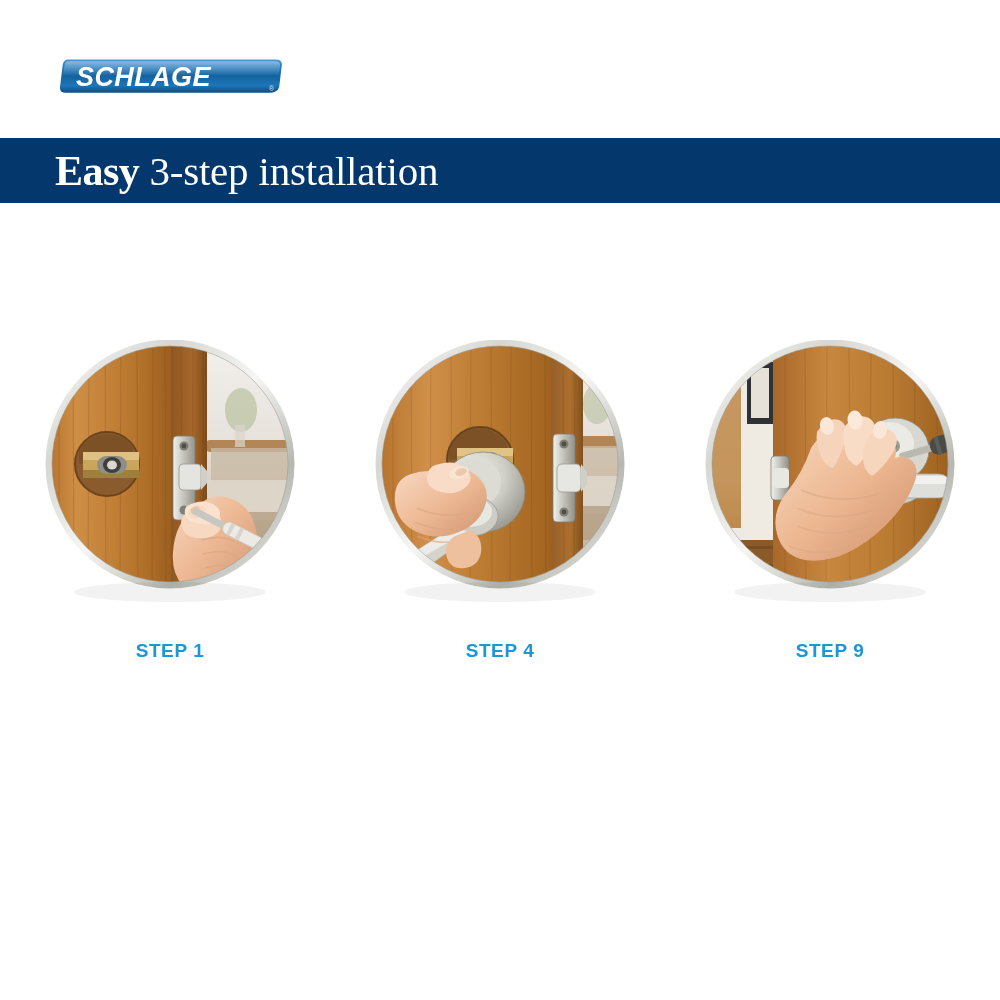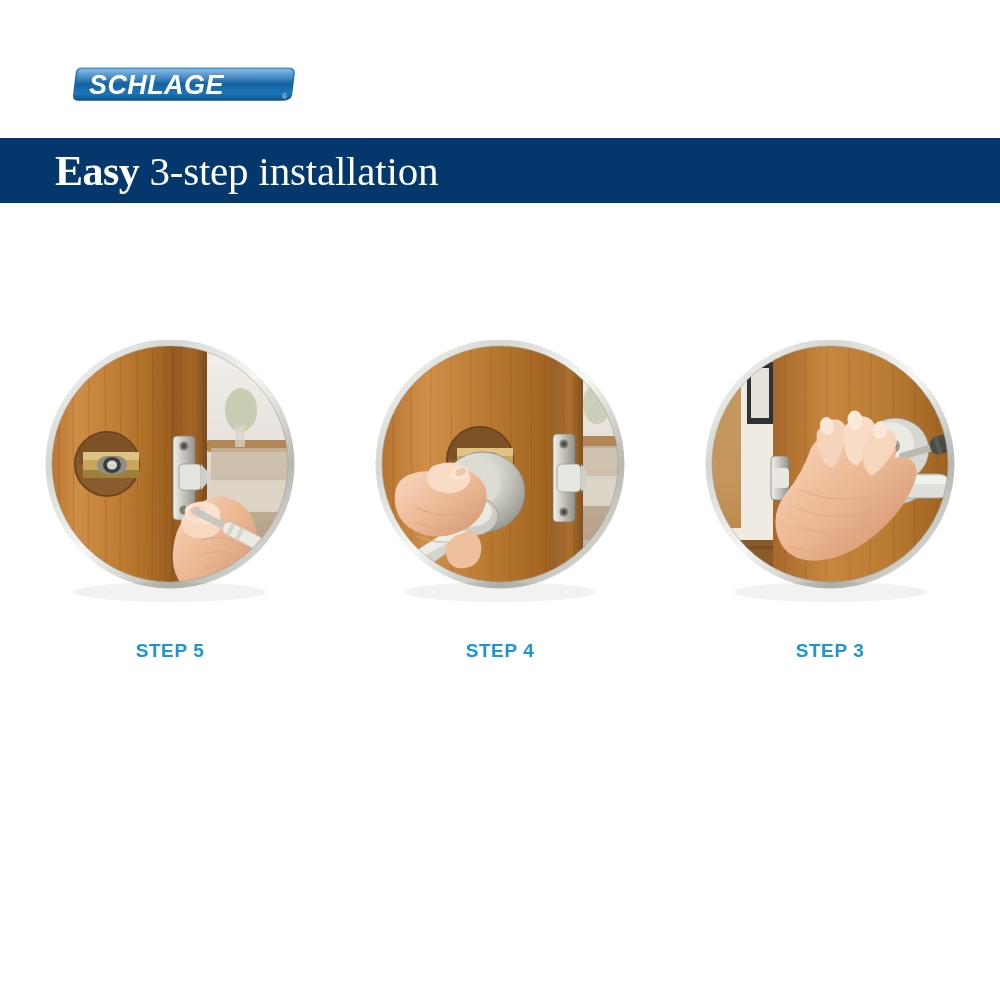--- a/index.html
+++ b/index.html
@@ -12,22 +12,22 @@
     height: 1000px;
     background: #ffffff;
     font-family: "Liberation Sans", sans-serif;
     overflow: hidden;
     position: relative;
   }
 
   
   .logo-zone {
     position: absolute;
-    left: 0; top: 8px;
-    width: 964px; height: 138px; margin-left: 13px;
+    left: 0; top: 0;
+    width: 964px; height: 138px;
   }
   .logo {
     position: absolute;
     left: 56px; top: 52px;
     width: 230px; height: 48px;
   }
   .logo-svg { display: block; width: 230px; height: 48px; }
 
   
   .header-band {
@@ -249,21 +249,21 @@
             <rect x="196" y="170" width="4" height="13" fill="#d6d4cd"></rect>
           </g>
         </g>
 
         <circle cx="125" cy="124" r="122" fill="none" stroke="url(#rim1)" stroke-width="8"></circle>
         <circle cx="125" cy="124" r="118" fill="none" stroke="#9d9d96" stroke-width="1" opacity="0.55"></circle>
         <circle cx="125" cy="124" r="126" fill="none" stroke="#ffffff" stroke-width="3"></circle>
         <ellipse cx="125" cy="252" rx="96" ry="10" fill="#000000" opacity="0.05"></ellipse>
       </svg>
     </div>
-    <div class="step-label">STEP 5</div>
+    <div class="step-label">STEP 1</div>
   </div>
 
   <div class="step step-2">
     <div class="photo-wrap">
       <svg class="photo-svg" viewBox="0 0 250 290">
         <defs>
           <clipPath id="c2">
               <circle cx="125" cy="124" r="122"></circle>
             </clipPath>
           <linearGradient id="rim2" x1="0" y1="0" x2="1" y2="1">
@@ -483,16 +483,16 @@
             <path d="M84 206 q34 14 66 -2" stroke="#d9a584" stroke-width="1.4" fill="none" opacity="0.4"></path>
           </g>
         </g>
 
         <circle cx="125" cy="124" r="122" fill="none" stroke="url(#rim3)" stroke-width="8"></circle>
         <circle cx="125" cy="124" r="118" fill="none" stroke="#9d9d96" stroke-width="1" opacity="0.55"></circle>
         <circle cx="125" cy="124" r="126" fill="none" stroke="#ffffff" stroke-width="3"></circle>
         <ellipse cx="125" cy="252" rx="96" ry="10" fill="#000000" opacity="0.05"></ellipse>
       </svg>
     </div>
-    <div class="step-label">STEP 3</div>
+    <div class="step-label">STEP 9</div>
   </div>
 
 </div>
 
 </body></html>

